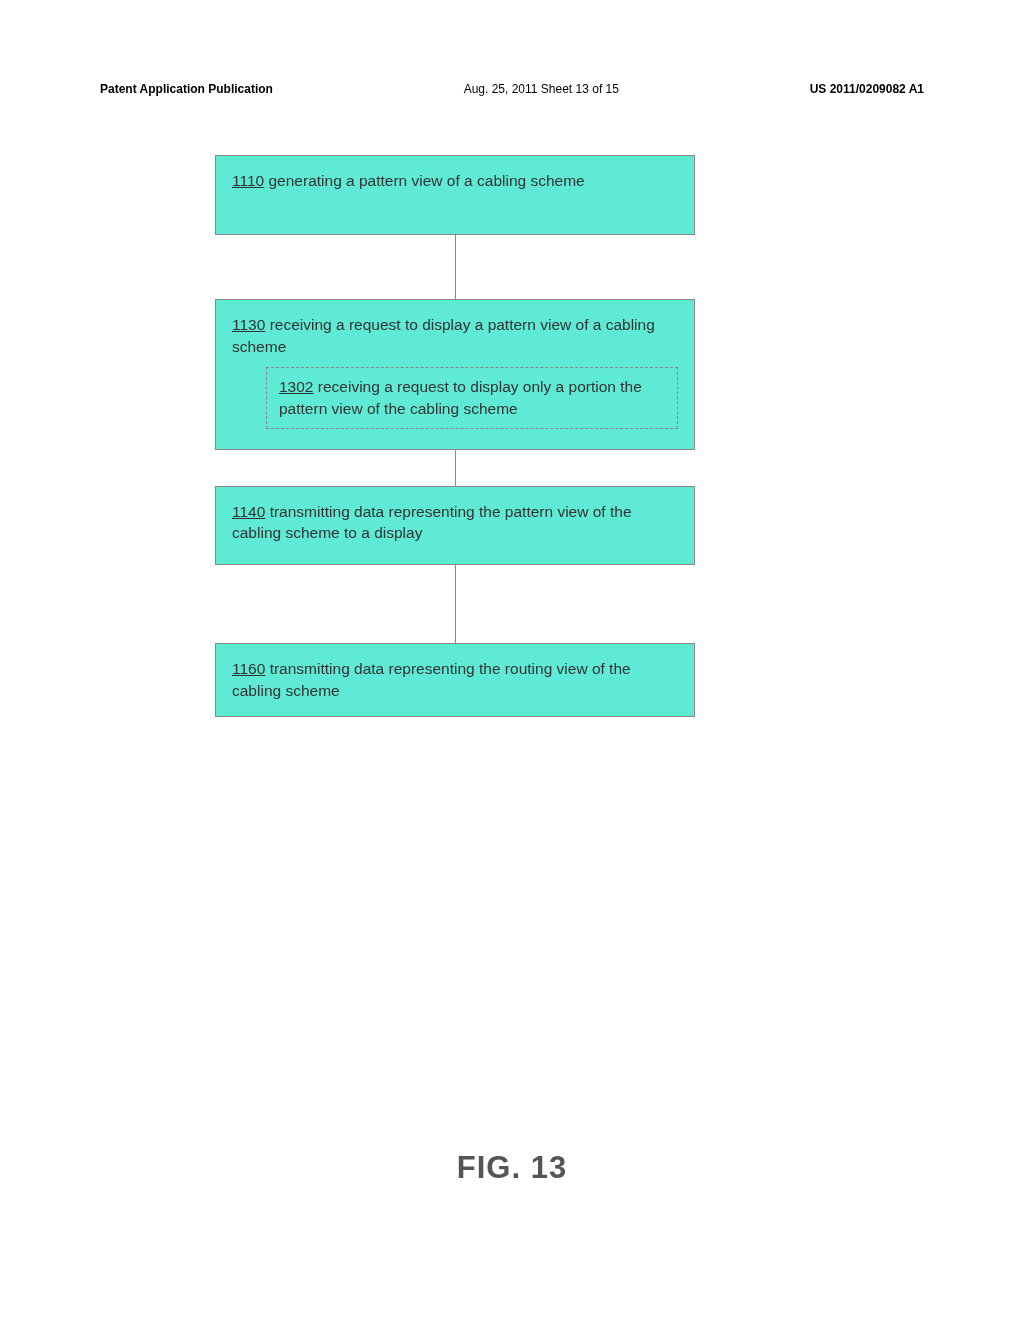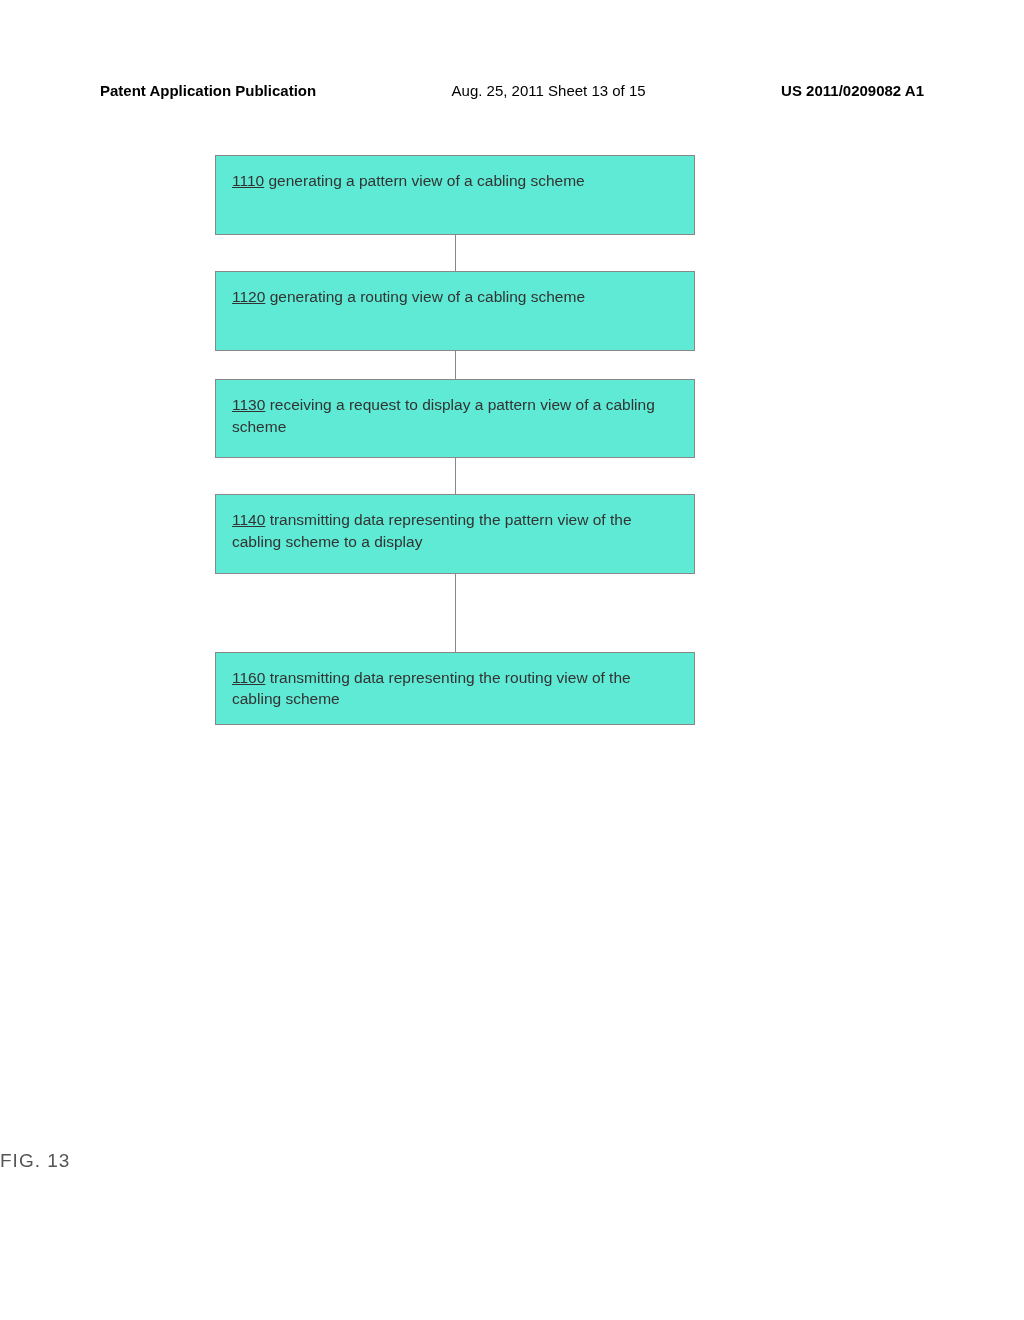--- a/index.html
+++ b/index.html
@@ -15,21 +15,21 @@
       position: relative;
     }
     .header {
       position: absolute;
       top: 82px;
       left: 0;
       right: 0;
       padding: 0 100px;
       display: flex;
       justify-content: space-between;
-      font-size: 15px;
+      font-size: 12px;
       color: #000;
     }
     .header-left {
       font-weight: bold;
     }
     .header-center {
       font-weight: normal;
     }
     .header-right {
       font-weight: bold;
@@ -70,23 +70,23 @@
       margin: 0 auto;
     }
     .connector.short {
       height: 28px;
     }
     .fig-label {
       position: absolute;
       top: 1150px;
       left: 0;
       right: 0;
-      text-align: left;
-      font-size: 19px;
-      font-weight: normal;
+      text-align: center;
+      font-size: 31px;
+      font-weight: bold;
       color: #555;
       letter-spacing: 1px;
     }
   </style>
 </head>
 <body>
 
 <div class="header">
   <span class="header-left">Patent Application Publication</span>
   <span class="header-center">Aug. 25, 2011  Sheet 13 of 15</span>
@@ -94,28 +94,28 @@
 </div>
 
 <div class="flowchart">
 
   <div class="step-box" style="min-height:80px;">
     <span class="ref-num">1110</span><span> generating a pattern view of a cabling scheme</span>
   </div>
 
   <div class="connector"></div>
 
-  <div class="step-box" style="min-height:80px;">
-    <span class="ref-num">1120</span><span> generating a routing view of a cabling scheme</span>
-  </div>
 
   <div class="connector short"></div>
 
   <div class="step-box tall">
     <span class="ref-num">1130</span><span> receiving a request to display a pattern view of a cabling scheme</span>
+    <div class="sub-box">
+      <span class="ref-num">1302</span><span> receiving a request to display only a portion the pattern view of the cabling scheme</span>
+    </div>
   </div>
 
   <div class="connector"></div>
 
   <div class="step-box tall">
     <span class="ref-num">1140</span><span> transmitting data representing the pattern view of the cabling scheme to a display</span>
   </div>
 
   <div class="connector" style="height:50px;"></div>
 

